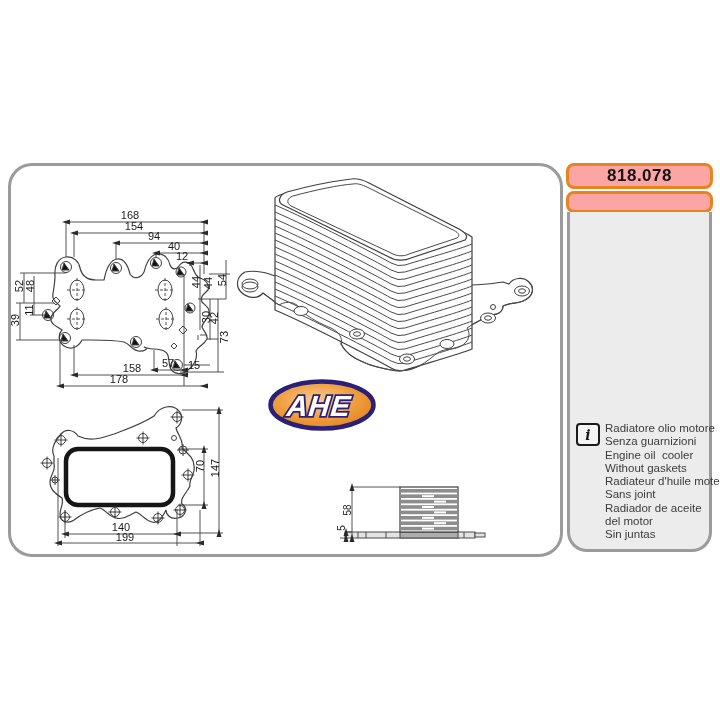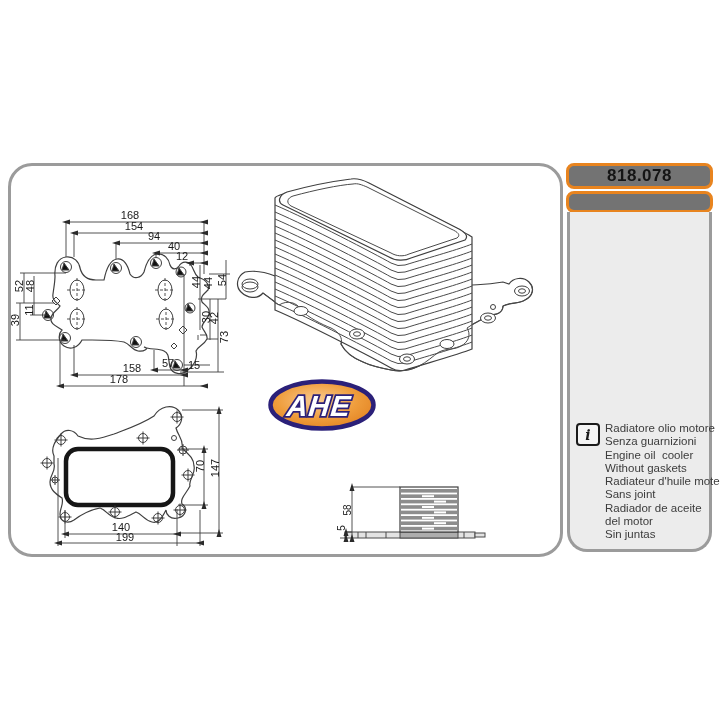--- a/index.html
+++ b/index.html
@@ -1,21 +1,21 @@
 <!DOCTYPE html>
 <html><head>
 <meta charset="utf-8">
 <style>
   html,body{margin:0;padding:0;background:#fff;}
   .page{position:relative;width:720px;height:720px;background:#fff;overflow:hidden;
         font-family:"Liberation Sans",sans-serif;}
   .main-panel{position:absolute;left:8px;top:163px;width:555px;height:394px;
         box-sizing:border-box;border:3px solid #9b9b9b;border-radius:24px;background:#fff;}
   .pn-box{position:absolute;left:566px;width:147px;box-sizing:border-box;
-        border:3px solid #e8841f;border-radius:8px;background:#737373;
+        border:3px solid #e8841f;border-radius:8px;background:#fca5a5;
         display:flex;align-items:flex-start;justify-content:center;}
   .pn-box.first{top:163px;height:26px;}
   .pn-box.second{top:191px;height:22px;}
   .pn-text{font-weight:bold;font-size:17px;color:#151515;letter-spacing:.5px;}
   .side-panel{position:absolute;left:567px;top:212px;width:145px;height:340px;
         box-sizing:border-box;background:#ececec;border:3px solid #9b9b9b;border-top:none;
         border-radius:0 0 20px 20px;}
   .info-block{position:absolute;left:6px;top:210px;right:4px;display:flex;align-items:flex-start;}
   .info-icon{flex:0 0 auto;width:20px;height:19px;border:2px solid #1a1a1a;border-radius:4px;
         background:#f4f4f4;display:flex;align-items:center;justify-content:center;

